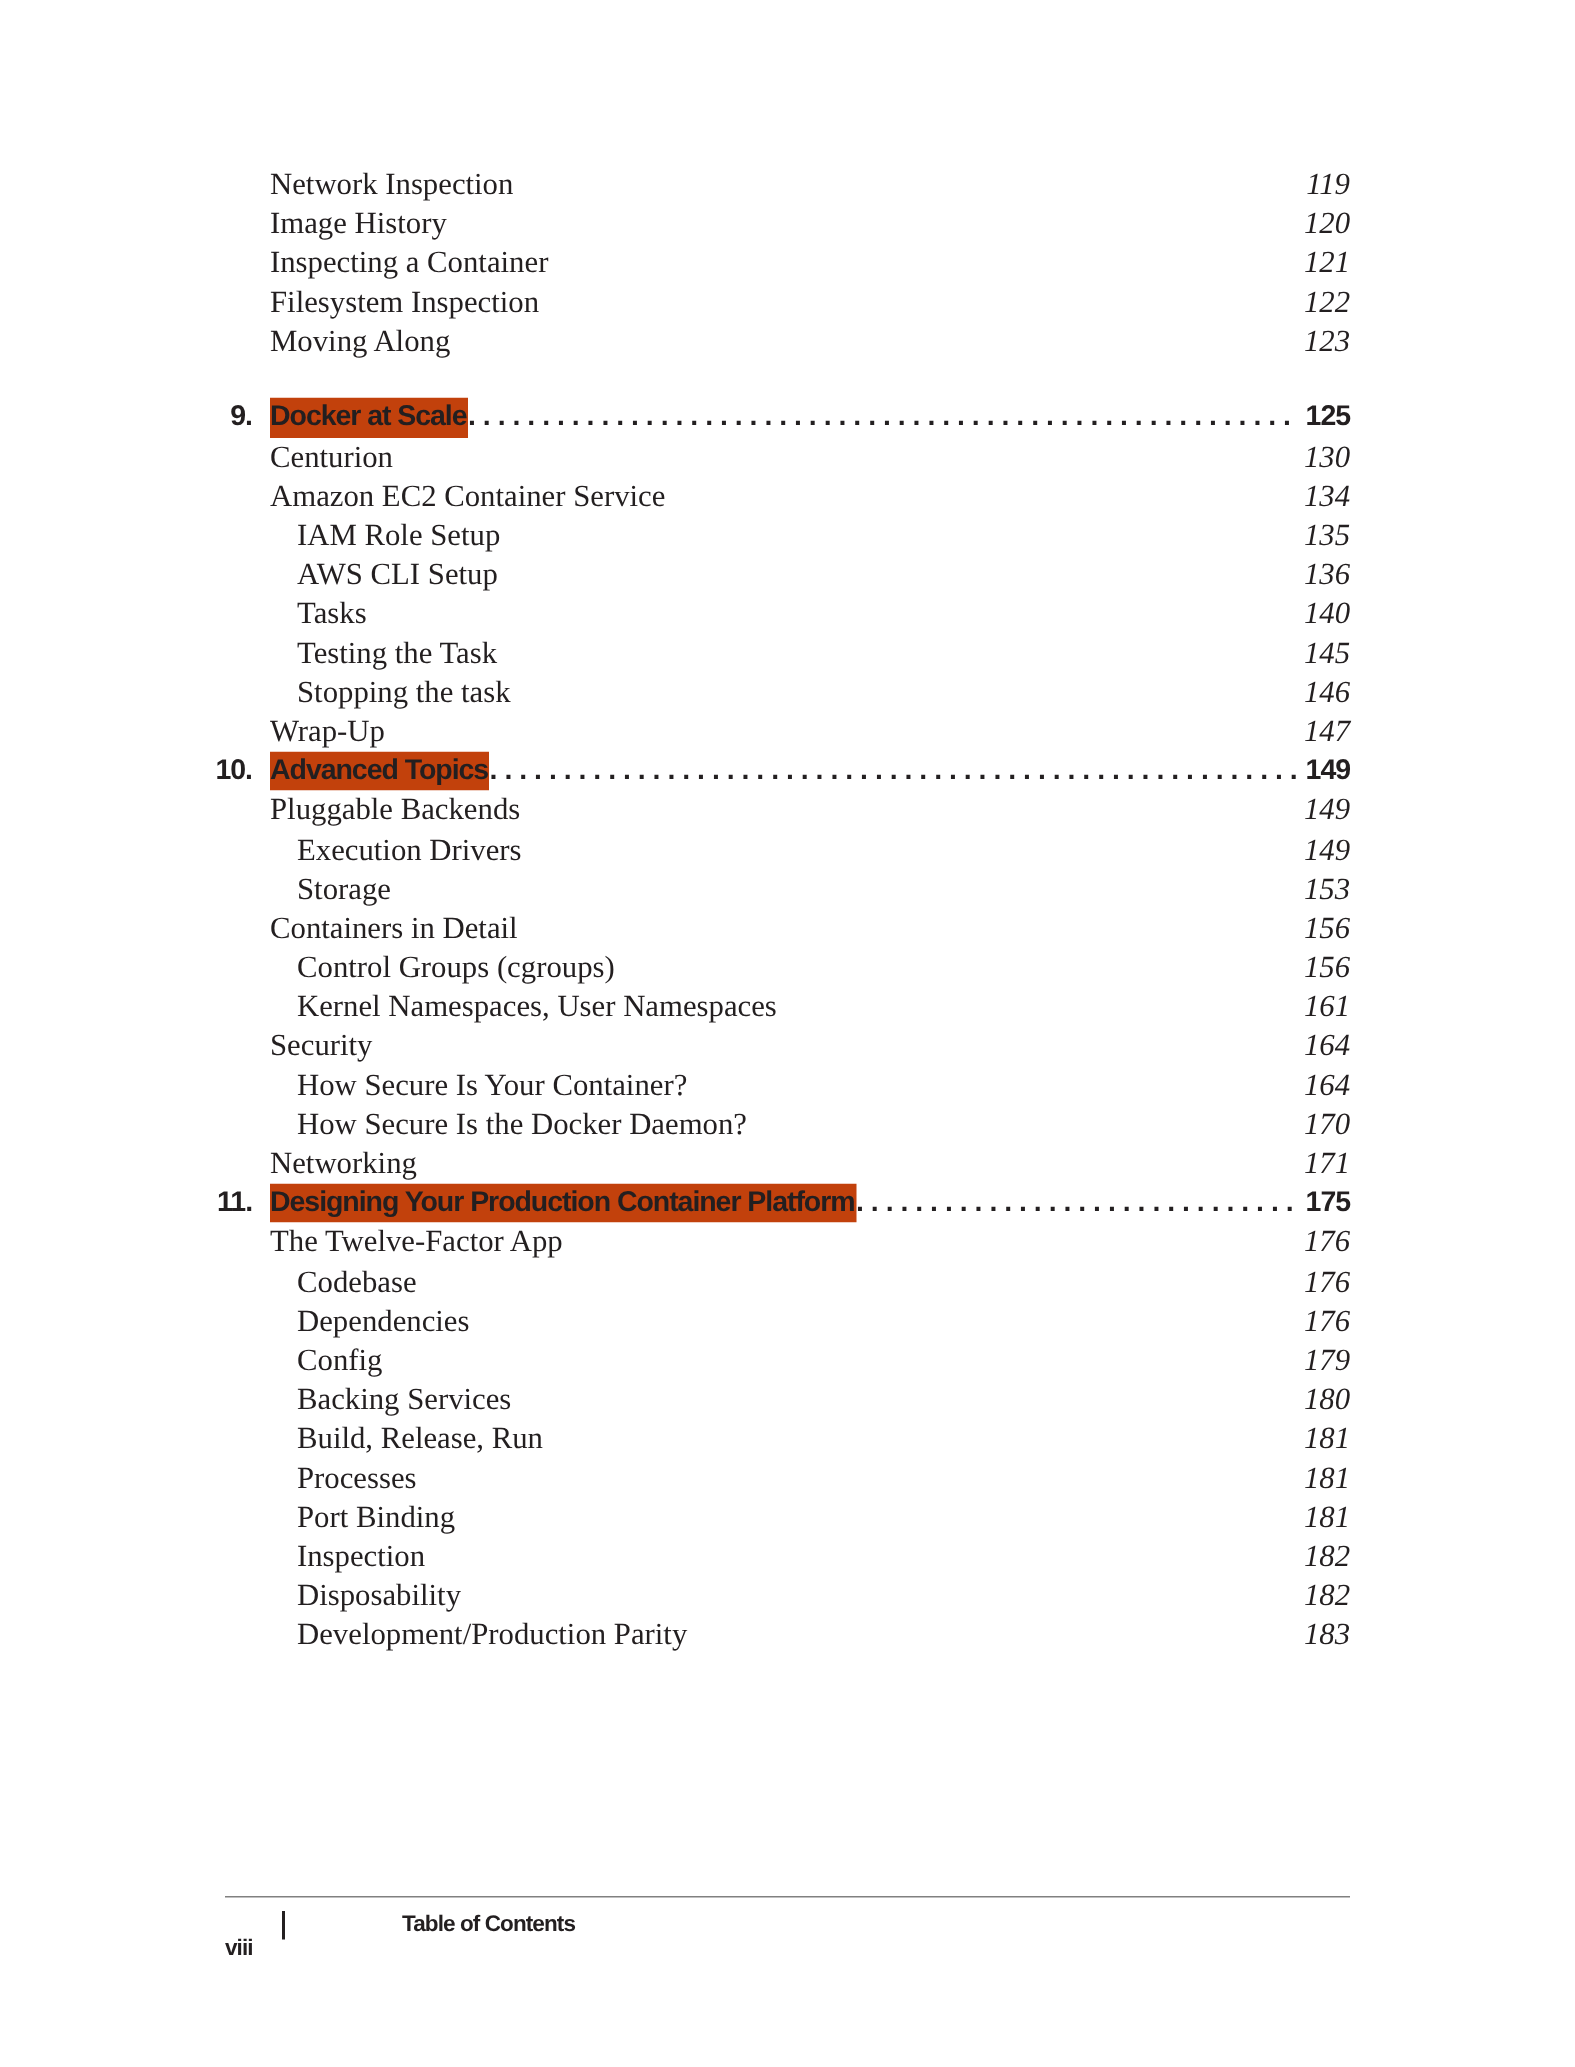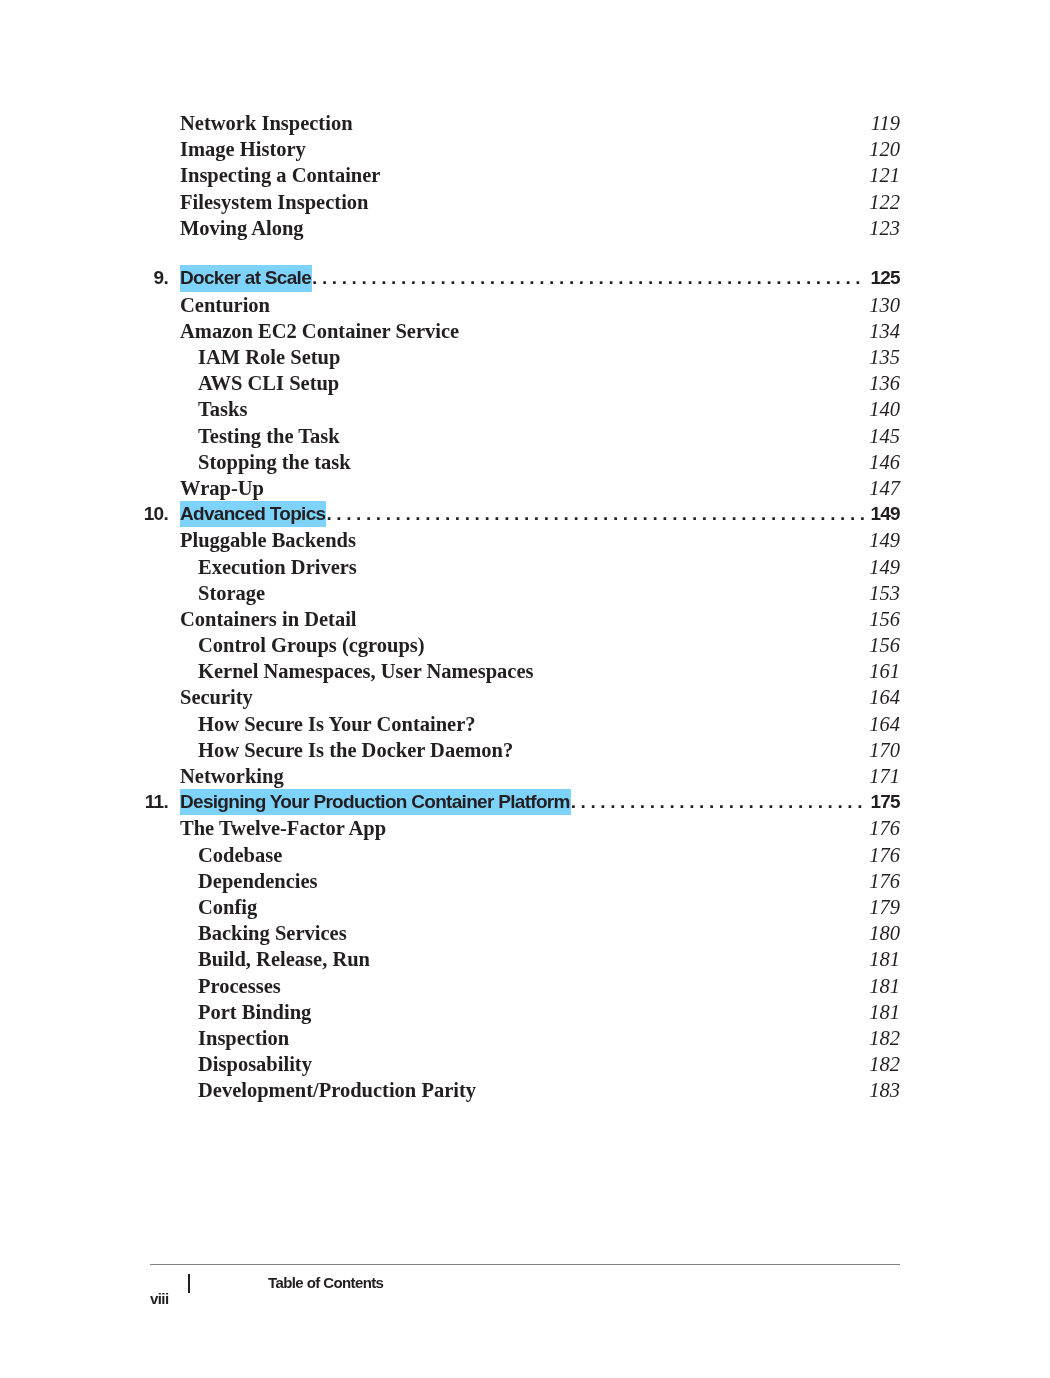--- a/index.html
+++ b/index.html
@@ -25,21 +25,20 @@
       height: 26.2px;
       line-height: 26.2px;
       font-family: "Liberation Serif", "DejaVu Serif", serif;
       font-size: 20.5px;
       white-space: nowrap;
     }
     .row .title {
       position: absolute;
       left: 180px;
       top: 0;
-      font-weight: bold;
     }
     .row.lvl2 .title {
       left: 198px;
     }
     .row .page {
       position: absolute;
       right: 150px;
       top: 0;
       text-align: right;
       font-style: italic;
@@ -65,21 +64,21 @@
     .chapter .leader {
       position: absolute;
       left: 180px;
       right: 186px;
       top: 0;
       overflow: hidden;
       display: flex;
     }
     .chapter .ctitle {
       flex: 0 0 auto;
-      background: #7dd3fc;
+      background: #c2410c;
       padding-right: 1px;
     }
     .chapter .dots {
       flex: 1 1 auto;
       overflow: hidden;
       font-weight: bold;
       letter-spacing: 4.6px;
     }
     .chapter .dots::after {
       content: "................................................................................................................................";

